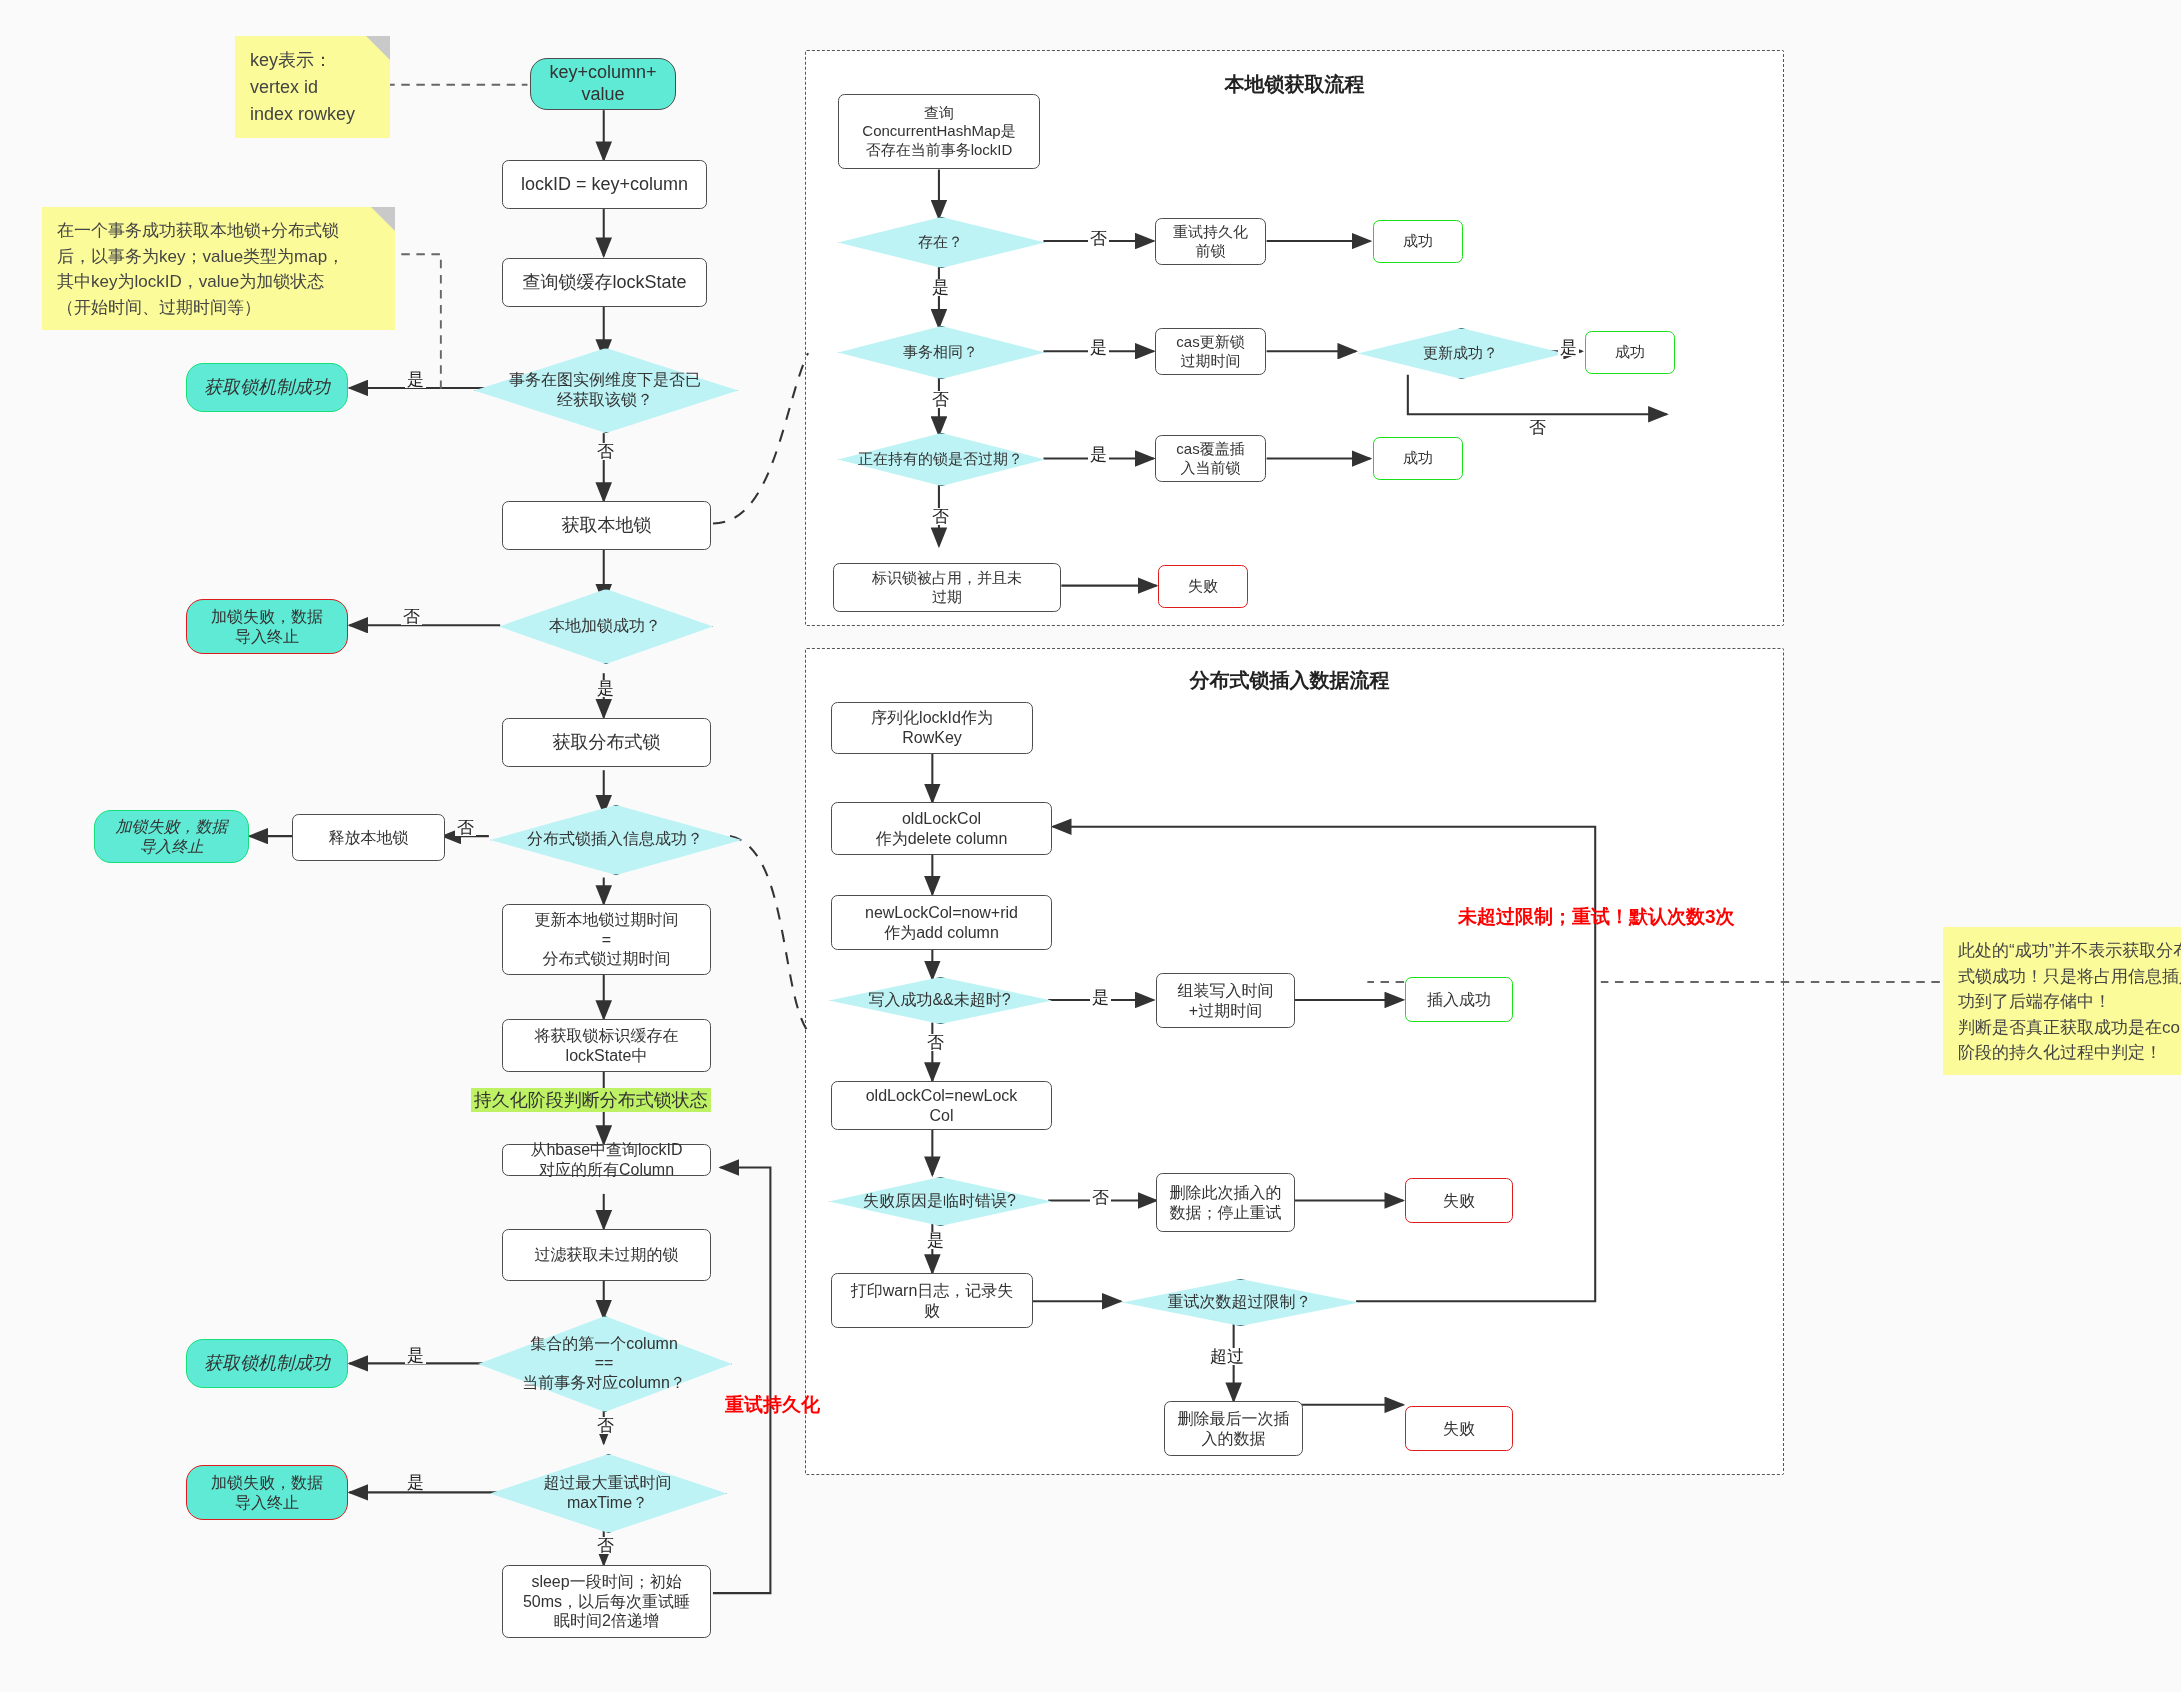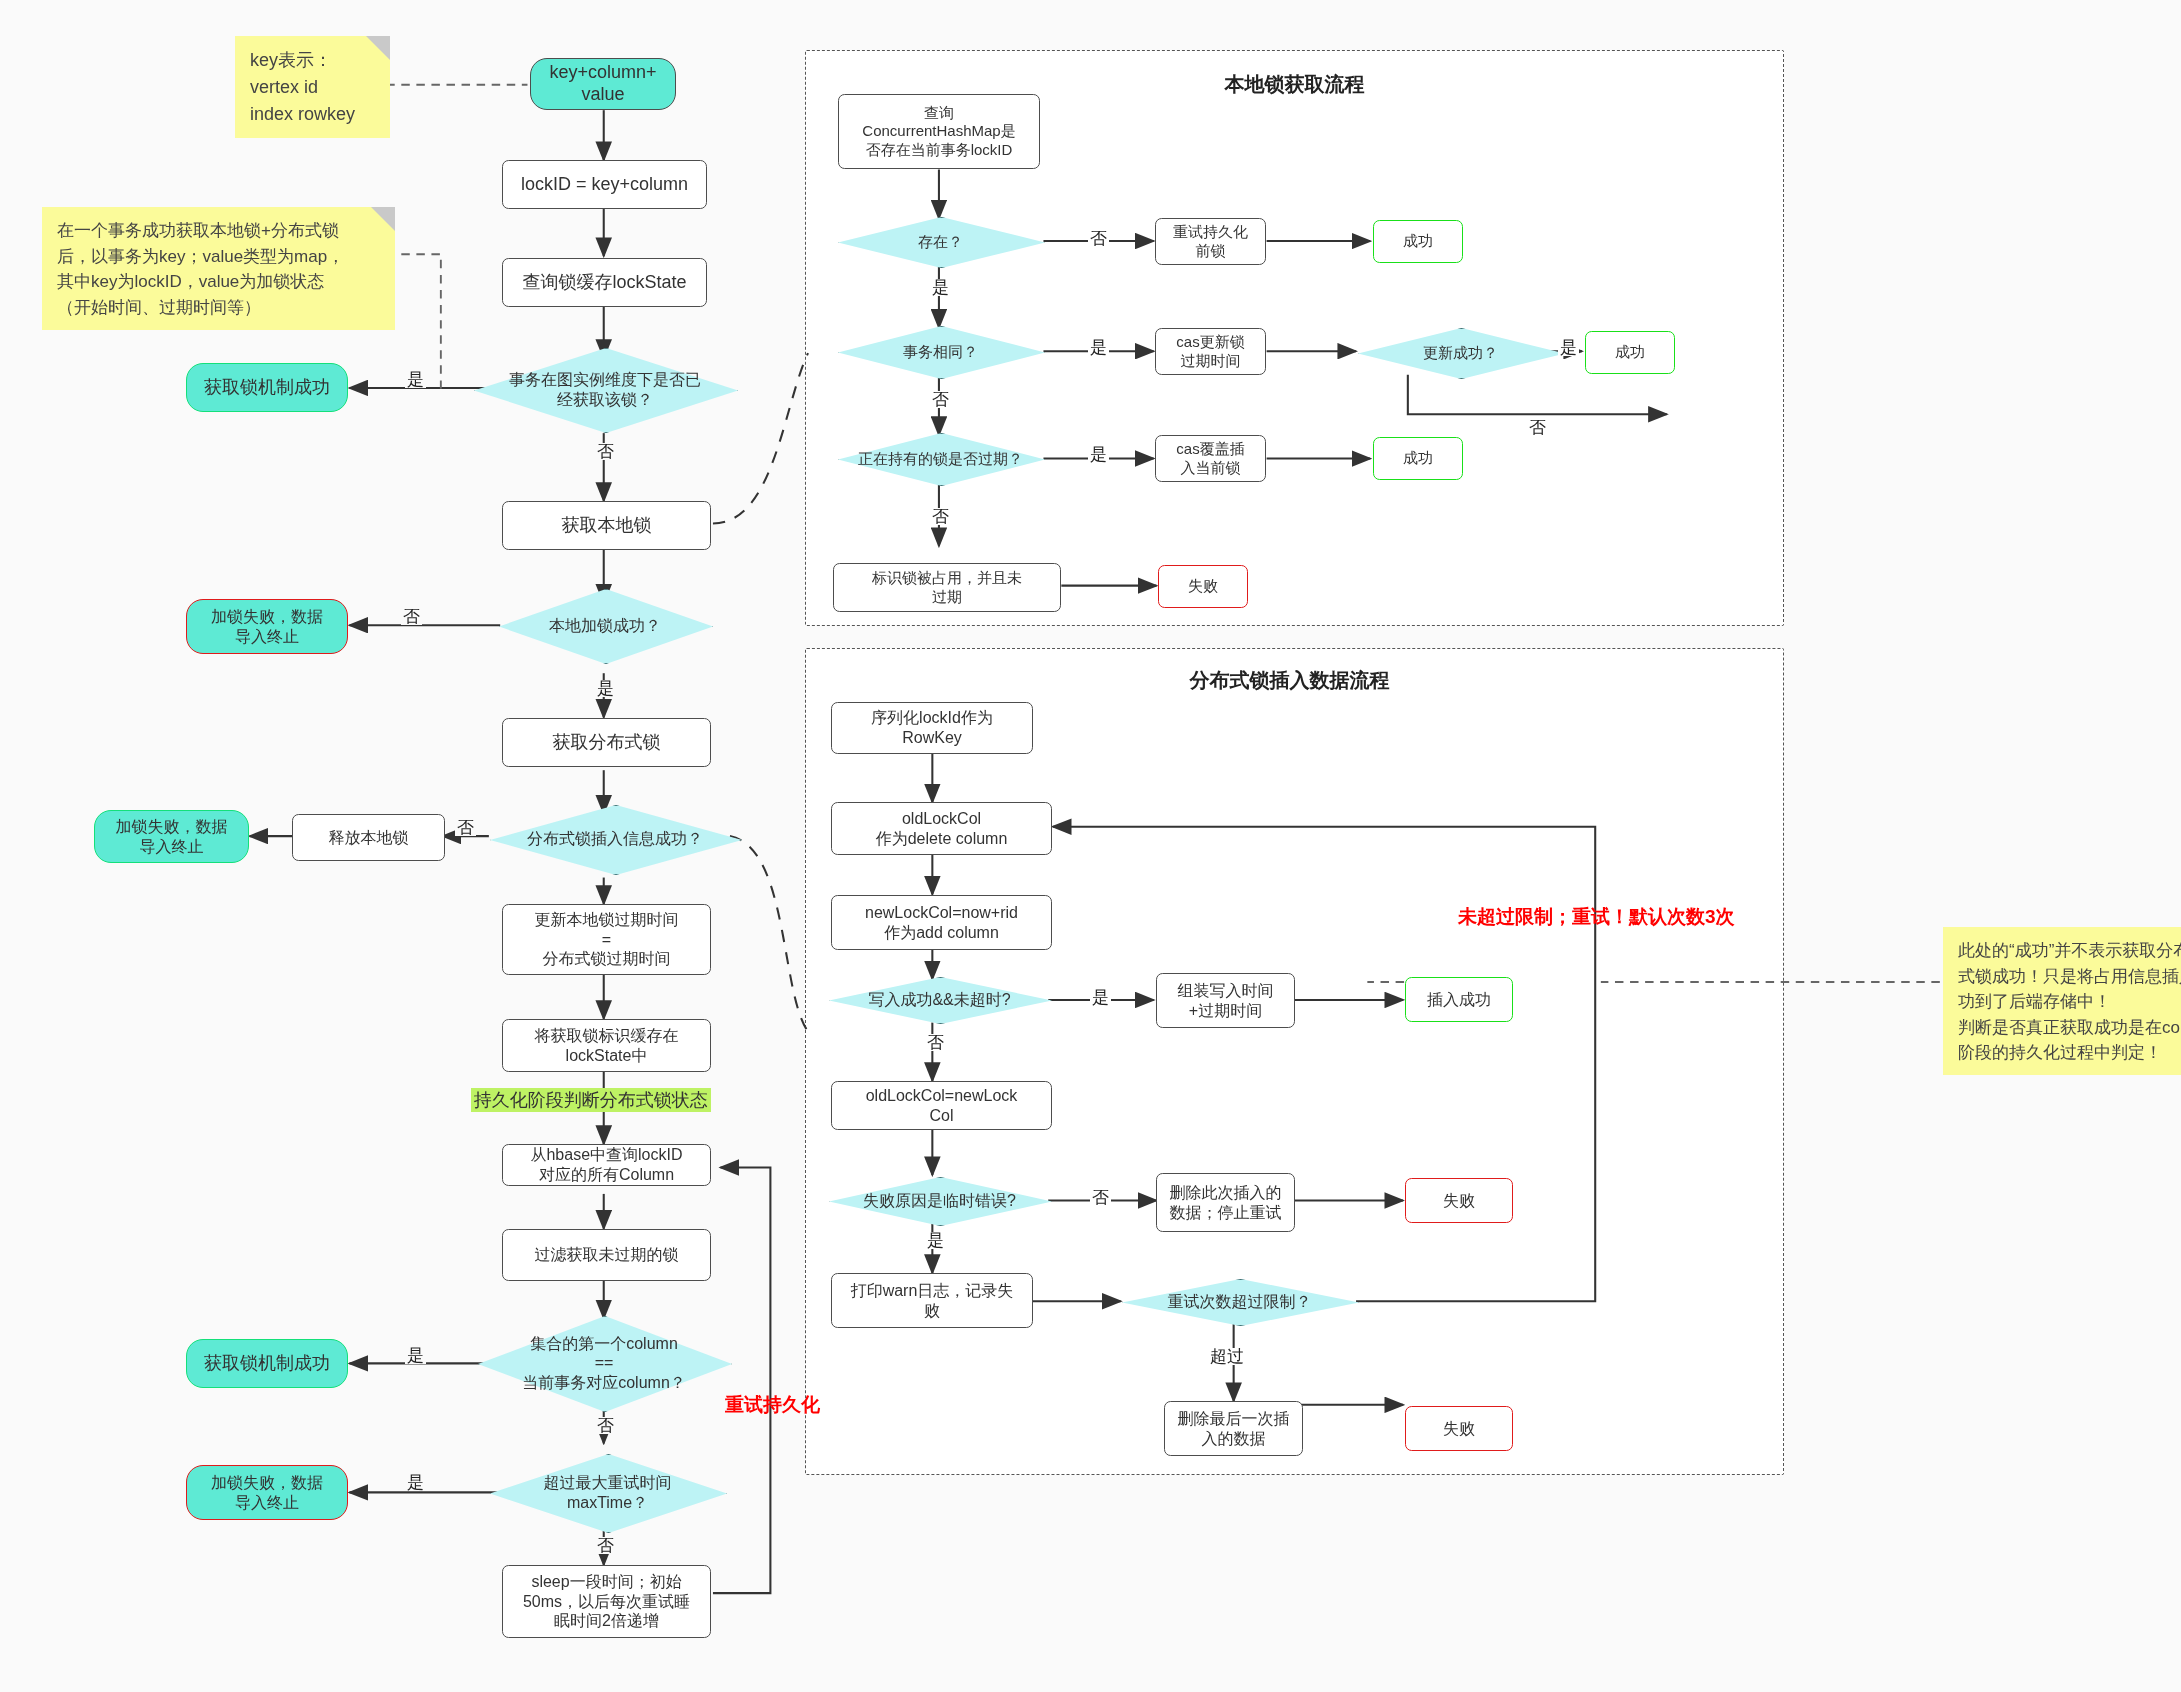--- a/index.html
+++ b/index.html
@@ -19,21 +19,21 @@
     display:flex;align-items:center;justify-content:center;text-align:center;
     color:#333;line-height:1.22;white-space:pre-line;
     background:#fff;border:1.5px solid #4d4d4d;border-radius:6.6px;
     font-size:18px;
   }
   .node.sm{font-size:16px;}
   .node.xs{font-size:15px;}
   .term{
     border-radius:17px;background:#5eead4;border:1.9px solid #4d4d4d;
   }
-  .term.green{border-color:#14e07a;}
+  .term.green{border-color:#14e07a;font-style:italic;}
   .term.red{border-color:#e01b1b;}
   .okbox{background:#fff;border:1.9px solid #19e019;border-radius:6.6px;}
   .failbox{background:#fff;border:1.9px solid #e01b1b;border-radius:6.6px;}
 
   .diamond{
     position:absolute;box-sizing:border-box;
     display:flex;align-items:center;justify-content:center;text-align:center;
     white-space:pre-line;color:#333;font-size:18px;line-height:1.2;
   }
   .diamond .dshape{
@@ -222,21 +222,21 @@
 
   <div class="node sm" style="left:502px;top:904px;width:209px;height:71px;">更新本地锁过期时间
 =
 分布式锁过期时间</div>
 
   <div class="node sm" style="left:502px;top:1019px;width:209px;height:53px;">将获取锁标识缓存在
 lockState中</div>
 
   <div class="plain" style="left:471px;top:1088px;">持久化阶段判断分布式锁状态</div>
 
-  <div class="node sm" style="left:502px;top:1144px;width:209px;height:42px;">从hbase中查询lockID
+  <div class="node sm" style="left:502px;top:1144px;width:209px;height:32px;">从hbase中查询lockID
 对应的所有Column</div>
 
   <div class="node sm" style="left:502px;top:1229px;width:209px;height:52px;">过滤获取未过期的锁</div>
 
   <div class="diamond sm" style="left:478px;top:1316px;width:252px;height:94px;">
     <span class="dshape"></span>
     <span class="dtxt">集合的第一个column
 ==
 当前事务对应column？</span>
   </div>

